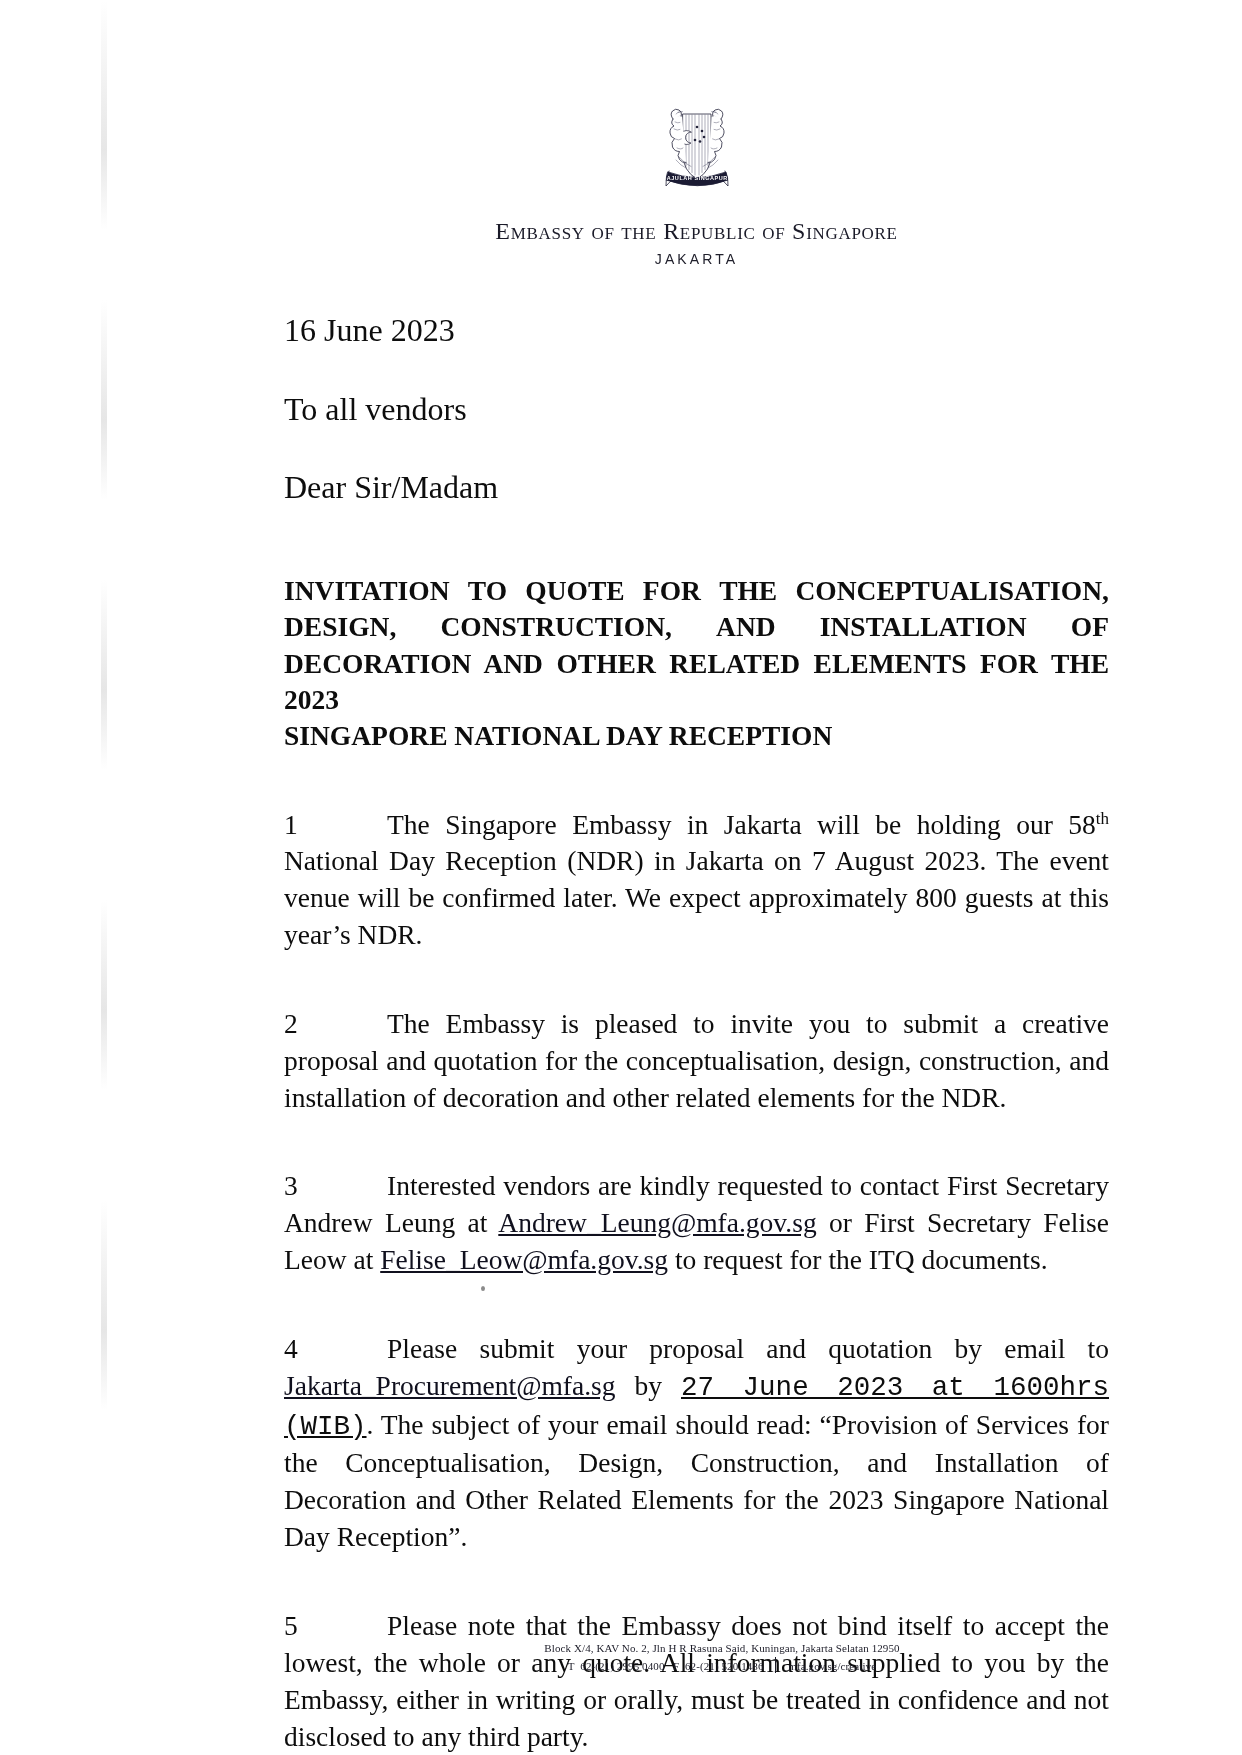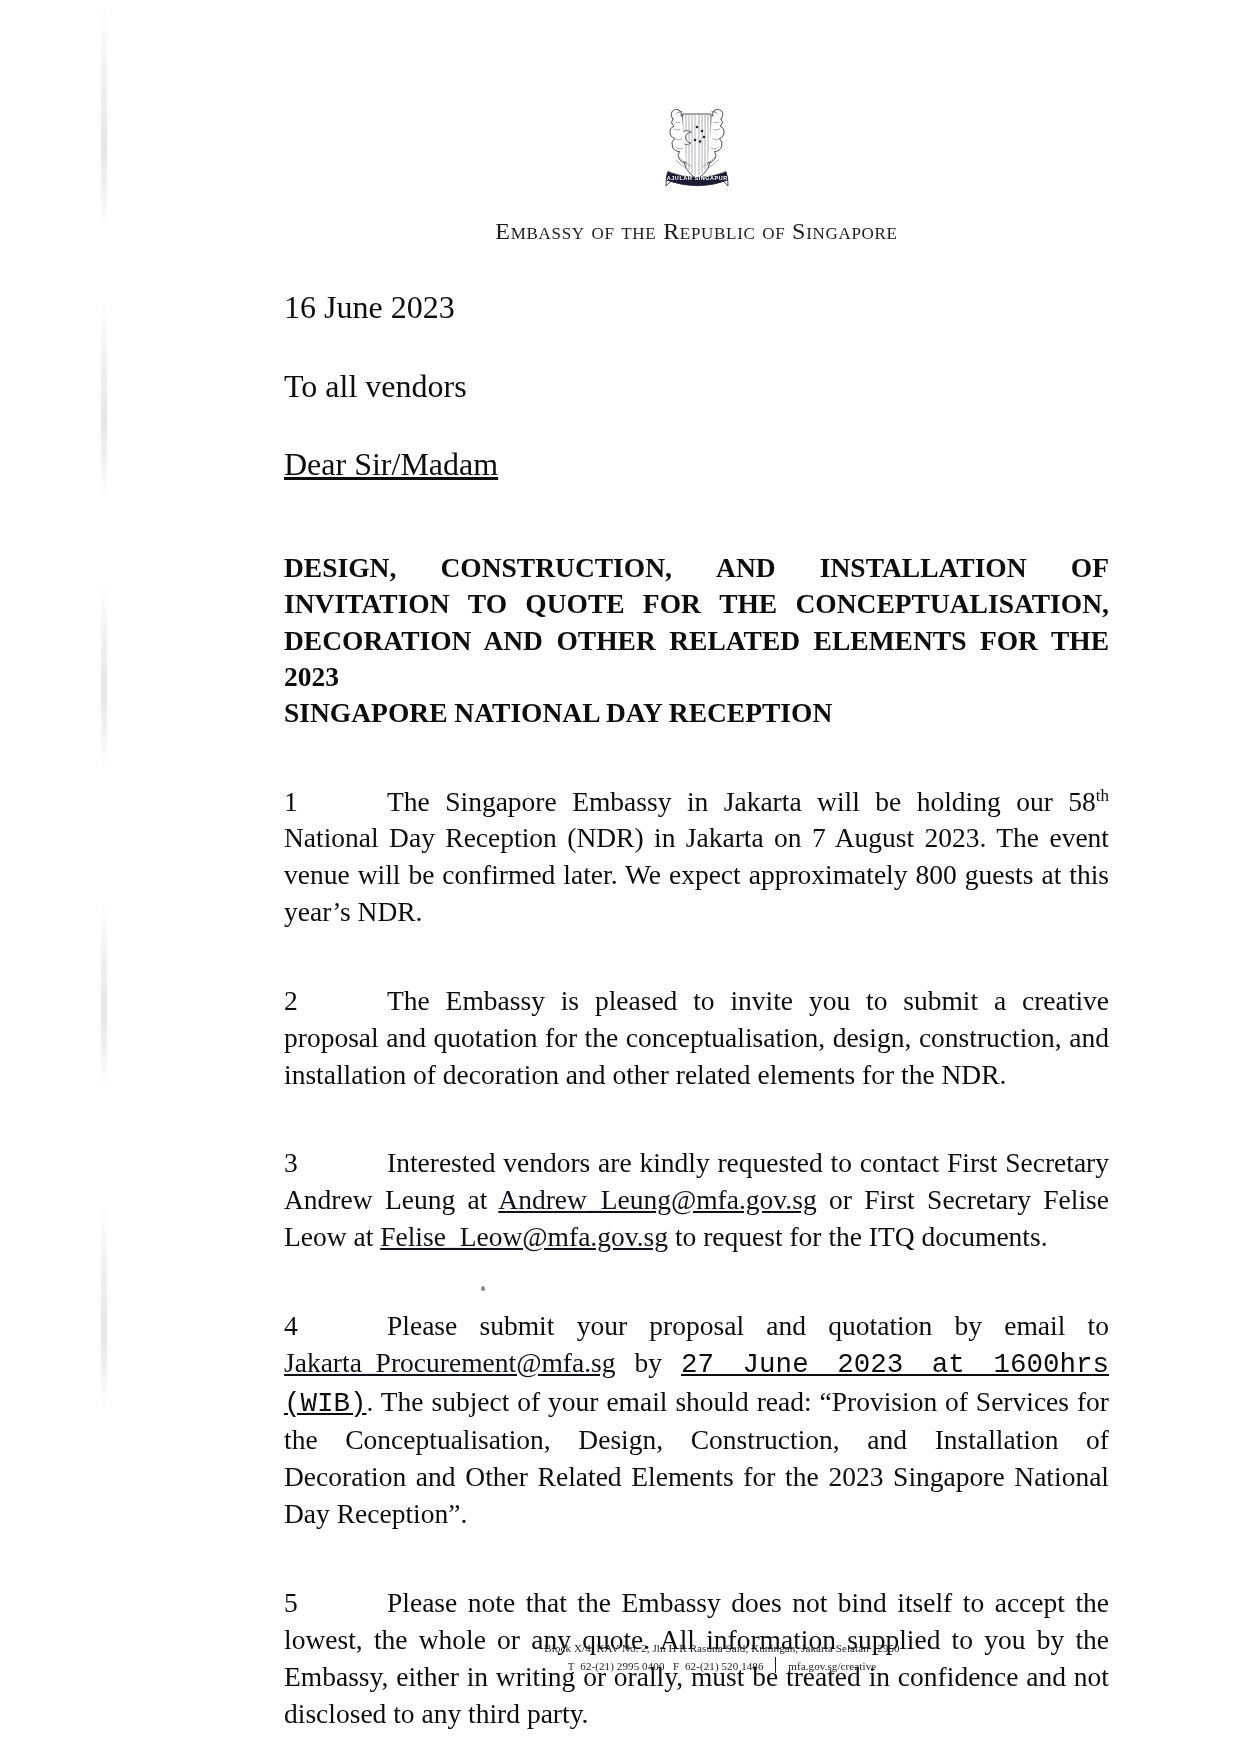--- a/index.html
+++ b/index.html
@@ -84,21 +84,21 @@
   .body-text {
     font-size: 27.5px;
     line-height: 1.33;
   }
   .meta-line {
     margin: 0;
     font-size: 32px;
   }
   .sp-date { margin-top: 42px; }
   .sp-to   { margin-top: 36px; }
-  .sp-dear { margin-top: 36px; text-decoration: underline; }
+  .sp-dear { margin-top: 36px; }
 
   .subject {
     margin-top: 64px;
     font-weight: bold;
     font-size: 27.5px;
     line-height: 1.32;
     text-align: justify;
     text-justify: inter-word;
   }
   .subject > span { display: block; }
@@ -237,43 +237,44 @@
             <path d="M64 122 q12 14 24 19"></path>
               <path d="M136 122 q-12 14 -24 19"></path>
           </g>
 
           <path d="M42 152 q58 22 116 0 l4 16 q-60 23 -124 0 Z" fill="#1b1b33" stroke="#1b1b33"></path>
         </g>
         <text x="100" y="167" fill="#ffffff" font-family="Liberation Sans, DejaVu Sans, sans-serif" font-size="11" font-weight="bold" letter-spacing="1.1" text-anchor="middle">MAJULAH SINGAPURA</text>
       </svg>
 
       <div class="org-name">Embassy of the Republic of Singapore</div>
+      <div class="org-city">JAKARTA</div>
     </div>
 
     <div class="body-text">
 
       <p class="meta-line sp-date">16 June 2023</p>
       <p class="meta-line sp-to">To all vendors</p>
       <p class="meta-line sp-dear">Dear Sir/Madam</p>
 
       <div class="subject">
-        <span class="subj-justify">
-          <span>DESIGN,</span>
-          <span>CONSTRUCTION,</span>
-          <span>AND</span>
-          <span>INSTALLATION</span>
-          <span>OF</span>
-        </span>
         <span class="subj-justify">
           <span>INVITATION</span>
           <span>TO</span>
           <span>QUOTE</span>
           <span>FOR</span>
           <span>THE</span>
           <span>CONCEPTUALISATION,</span>
+        </span>
+        <span class="subj-justify">
+          <span>DESIGN,</span>
+          <span>CONSTRUCTION,</span>
+          <span>AND</span>
+          <span>INSTALLATION</span>
+          <span>OF</span>
         </span>
         <span>DECORATION AND OTHER RELATED ELEMENTS FOR THE 2023</span>
         <span>SINGAPORE NATIONAL DAY RECEPTION</span>
       </div>
 
       <p class="para">
         <span class="num">1</span><span>The Singapore Embassy in Jakarta will be holding our 58</span><sup>th</sup><span> National Day Reception (NDR) in Jakarta on 7 August 2023. The event venue will be confirmed later. We expect approximately 800 guests at this year’s NDR.</span>
       </p>
 
       <p class="para">

